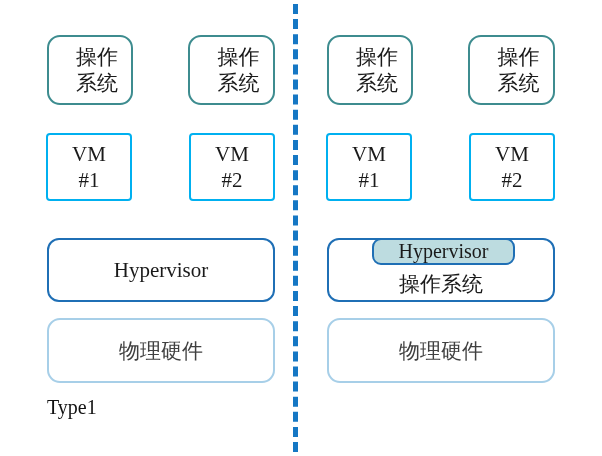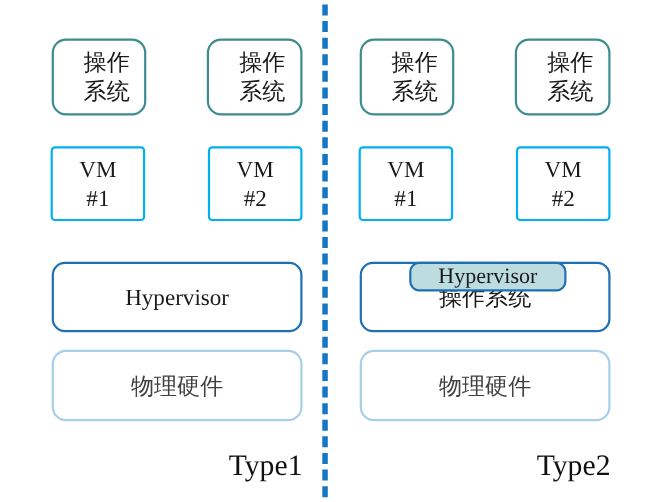--- a/index.html
+++ b/index.html
@@ -66,21 +66,21 @@
     font-size: 21px;
   }
 
   
   .hostos-box {
     border-width: 2.5px;
     border-color: #1f6fb5;
     border-radius: 12px;
     font-size: 21px;
     align-items: flex-end;
-    padding-bottom: 16px;
+    padding-bottom: 2px;
   }
 
   
   .hyp-badge {
     position: absolute;
     box-sizing: border-box;
     background: #bddce0;
     border: 2px solid #1f6fb5;
     border-radius: 9px;
     display: flex;
@@ -96,24 +96,23 @@
     border-width: 2px;
     border-color: #a7cfe8;
     border-radius: 13px;
     font-size: 21px;
     color: #404040;
   }
 
   
   .caption {
     position: absolute;
-    text-align: right;
-    font-size: 27px;
+    text-align: left;
+    font-size: 20px;
     color: #111111;
-    margin-top: 12px;
   }
 
   
   .divider {
     position: absolute;
     width: 0;
     border-left: 5px dashed #1577c4;
     z-index: 2;
   }
 </style>
@@ -181,17 +180,14 @@
   </div>
 
   <div class="hyp-badge" style="left:372px; top:238px; width:143px; height:27px;">
     <span>Hypervisor</span>
   </div>
 
   <div class="box hw-box" style="left:327px; top:318px; width:228px; height:65px;">
     <span class="txt">物理硬件</span>
   </div>
 
-  <div class="caption" style="left:327px; top:396px; width:228px;">
-    <span>Type2</span>
-  </div>
 
 </div>
 
 </body></html>

